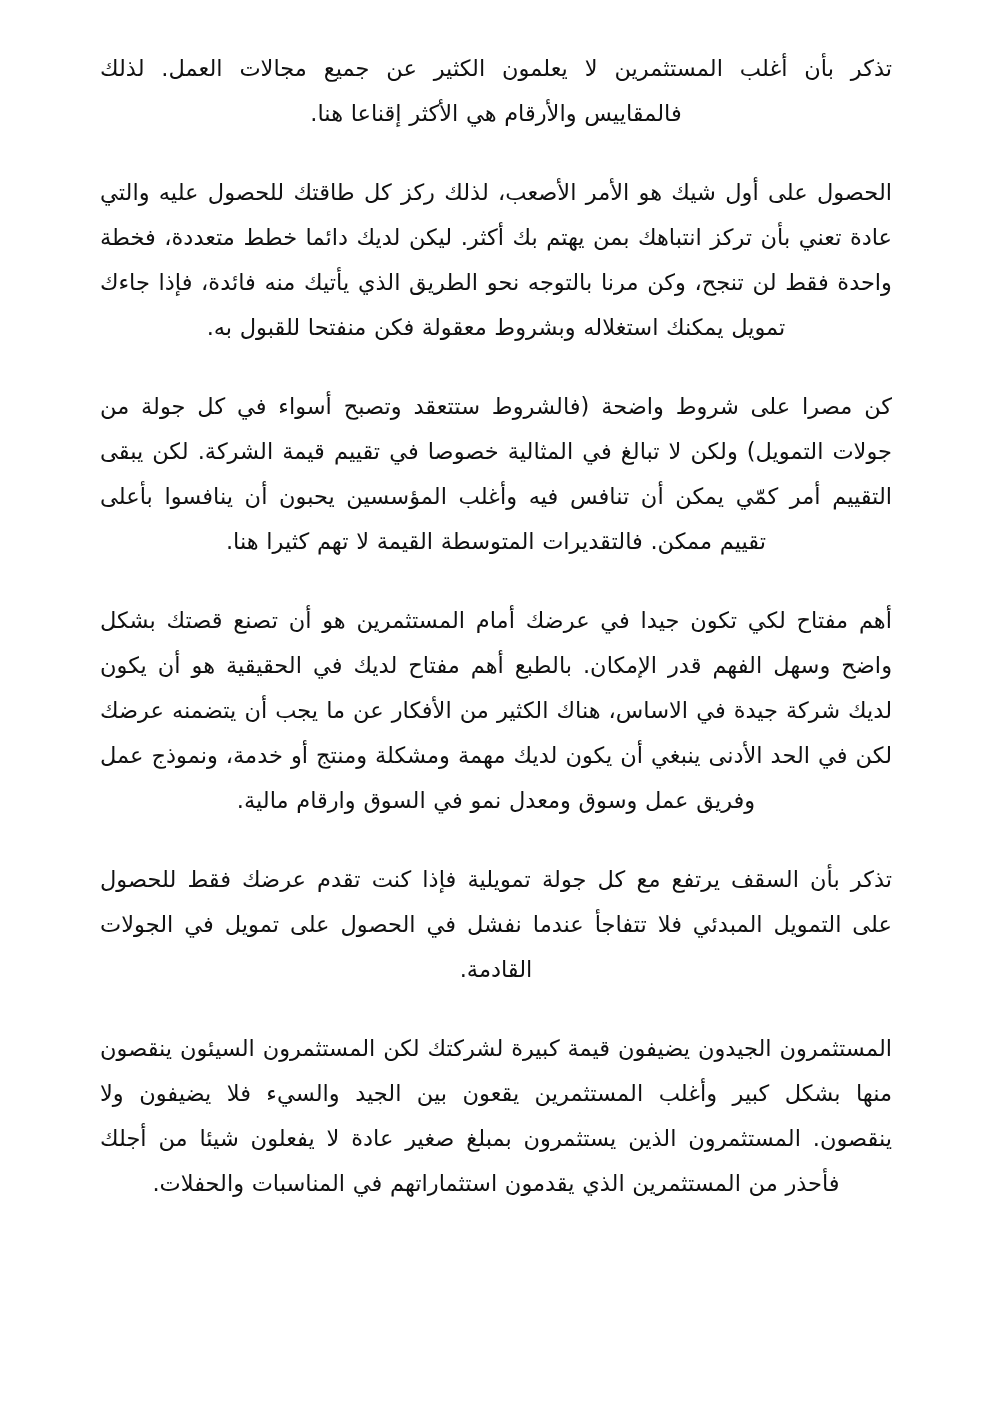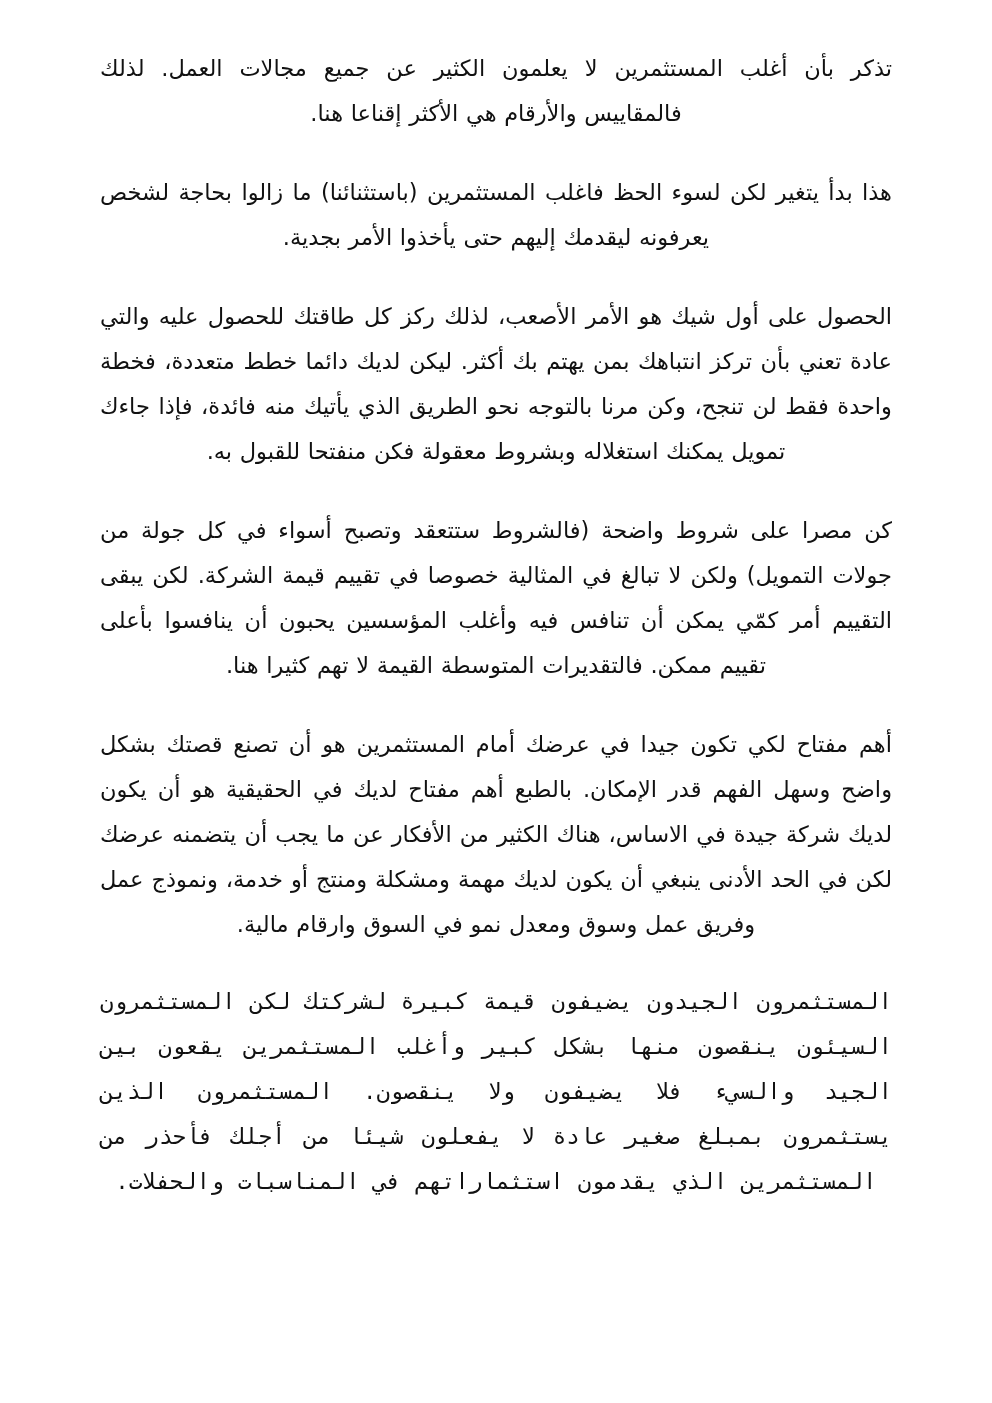--- a/index.html
+++ b/index.html
@@ -35,28 +35,27 @@
     font-size: 22.5px;
     line-height: 45px;
     color: #111111;
     margin: 0 0 34px 0;
     letter-spacing: 0;
     word-spacing: 0.5px;
     font-weight: 400;
   }
   .para:last-child {
     margin-bottom: 0;
-    font-family: Liberation Mono, monospace;
   }
 </style>
 </head>
 <body>
 
 <div class="page">
   <div class="doc-body">
     <p class="para">تذكر بأن أغلب المستثمرين لا يعلمون الكثير عن جميع مجالات العمل. لذلك فالمقاييس والأرقام هي الأكثر إقناعا هنا.</p>
-    <p class="para">هذا بدأ يتغير لكن لسوء الحظ فاغلب المستثمرين (باستثنائنا) ما زالوا بحاجة لشخص يعرفونه ليقدمك إليهم حتى يأخذوا الأمر بجدية.</p>
     <p class="para">الحصول على أول شيك هو الأمر الأصعب، لذلك ركز كل طاقتك للحصول عليه والتي عادة تعني بأن تركز انتباهك بمن يهتم بك أكثر. ليكن لديك دائما خطط متعددة، فخطة واحدة فقط لن تنجح، وكن مرنا بالتوجه نحو الطريق الذي يأتيك منه فائدة، فإذا جاءك تمويل يمكنك استغلاله وبشروط معقولة فكن منفتحا للقبول به.</p>
     <p class="para">كن مصرا على شروط واضحة (فالشروط ستتعقد وتصبح أسواء في كل جولة من جولات التمويل) ولكن لا تبالغ في المثالية خصوصا في تقييم قيمة الشركة. لكن يبقى التقييم أمر كمّي يمكن أن تنافس فيه وأغلب المؤسسين يحبون أن ينافسوا بأعلى تقييم ممكن. فالتقديرات المتوسطة القيمة لا تهم كثيرا هنا.</p>
     <p class="para">أهم مفتاح لكي تكون جيدا في عرضك أمام المستثمرين هو أن تصنع قصتك بشكل واضح وسهل الفهم قدر الإمكان. بالطبع أهم مفتاح لديك في الحقيقية هو أن يكون لديك شركة جيدة في الاساس، هناك الكثير من الأفكار عن ما يجب أن يتضمنه عرضك لكن في الحد الأدنى ينبغي أن يكون لديك مهمة ومشكلة ومنتج أو خدمة، ونموذج عمل وفريق عمل وسوق ومعدل نمو في السوق وارقام مالية.</p>
+    <p class="para">تذكر بأن السقف يرتفع مع كل جولة تمويلية فإذا كنت تقدم عرضك فقط للحصول على التمويل المبدئي فلا تتفاجأ عندما نفشل في الحصول على تمويل في الجولات القادمة.</p>
     <p class="para">المستثمرون الجيدون يضيفون قيمة كبيرة لشركتك لكن المستثمرون السيئون ينقصون منها بشكل كبير وأغلب المستثمرين يقعون بين الجيد والسيء فلا يضيفون ولا ينقصون. المستثمرون الذين يستثمرون بمبلغ صغير عادة لا يفعلون شيئا من أجلك فأحذر من المستثمرين الذي يقدمون استثماراتهم في المناسبات والحفلات.</p>
   </div>
 </div>
 
 </body></html>

